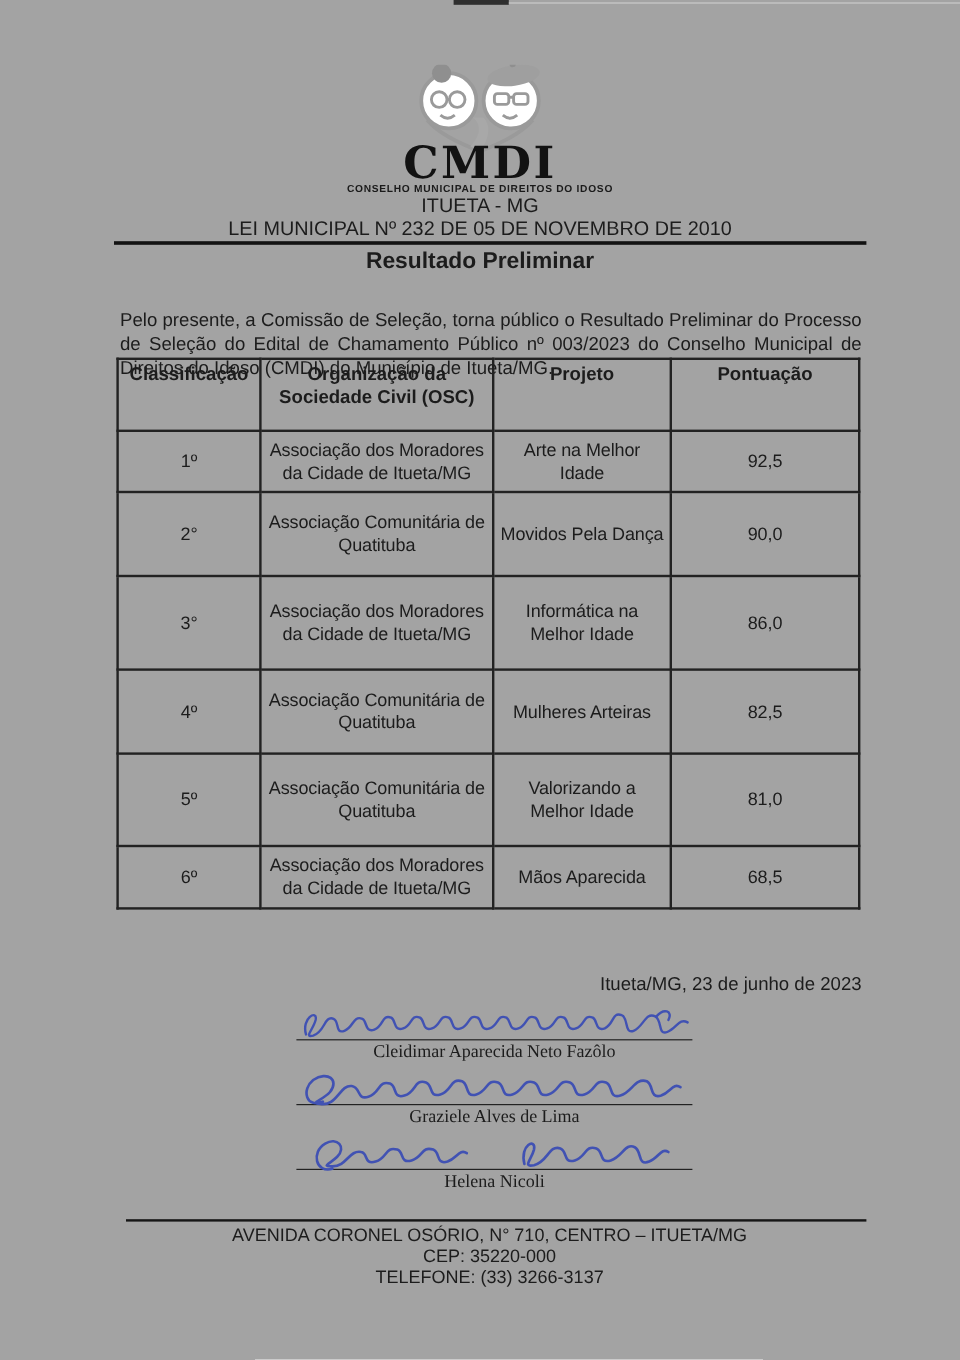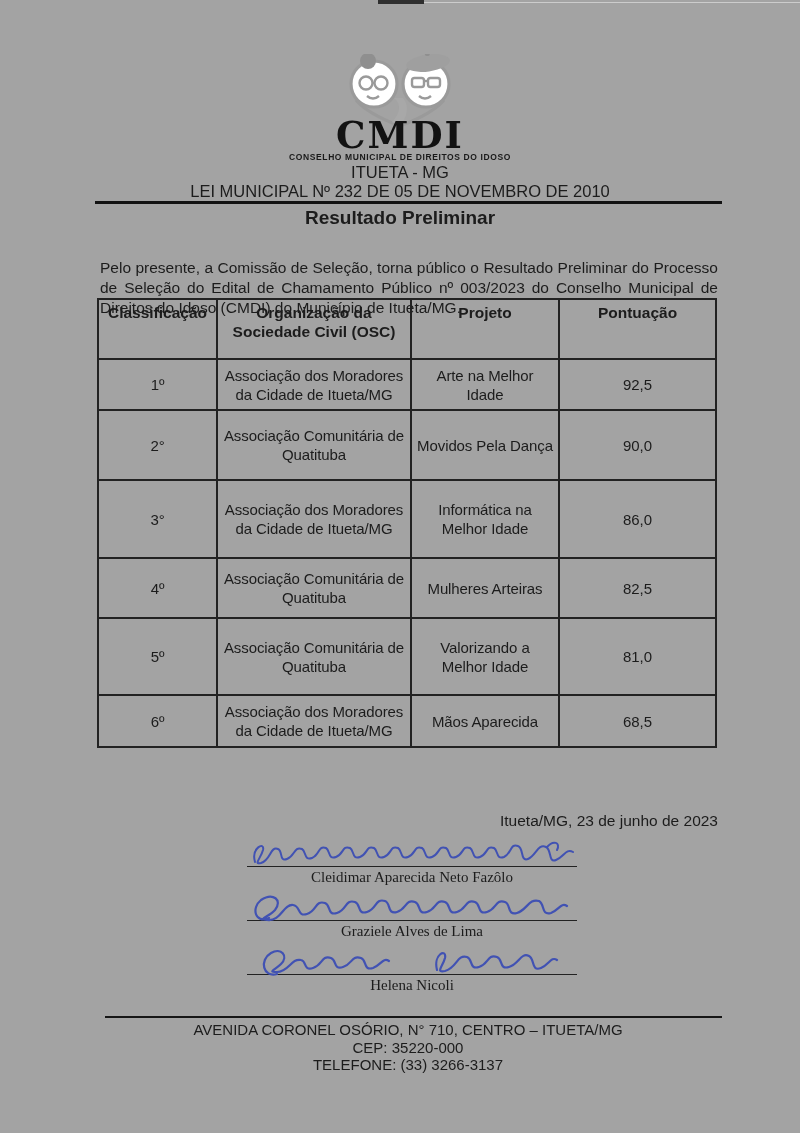--- a/index.html
+++ b/index.html
@@ -54,21 +54,21 @@
     font-size:15.5px;font-weight:bold;text-align:center;vertical-align:top;
     height:53px;padding-top:3px;line-height:19px;
   }
   table.results td{
     text-align:center;vertical-align:middle;line-height:19px;letter-spacing:-0.1px;
   }
   col.c1{width:119px;} col.c2{width:194px;} col.c3{width:148px;} col.c4{width:157px;}
   tbody tr:nth-child(1){height:51px;}
   tbody tr:nth-child(2){height:70px;}
   tbody tr:nth-child(3){height:78px;}
-  tbody tr:nth-child(4){height:60px;}
+  tbody tr:nth-child(4){height:70px;}
   tbody tr:nth-child(5){height:77px;}
   tbody tr:nth-child(6){height:52px;}
 
   
   .dateline{position:absolute;top:812px;right:82px;font-size:15.5px;}
 
   
   .signatures{position:absolute;top:838px;left:0;right:0;}
   .sig-block{width:330px;margin:0 auto 5px auto;transform:translateX(12px);text-align:center;font-family:Liberation Serif, serif;}
   .sig-scribble{display:block;margin:0 auto;}

